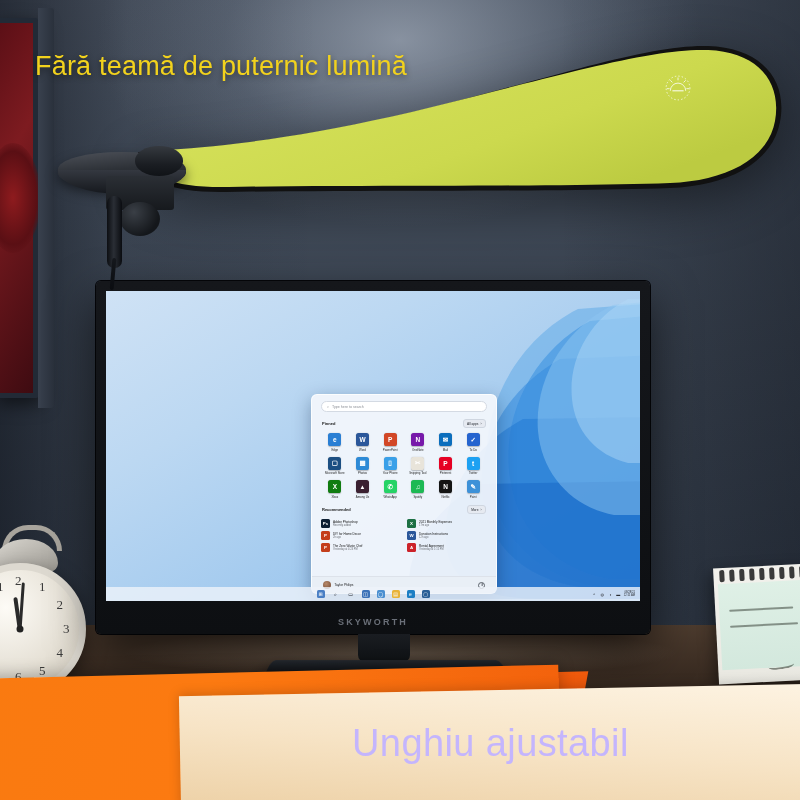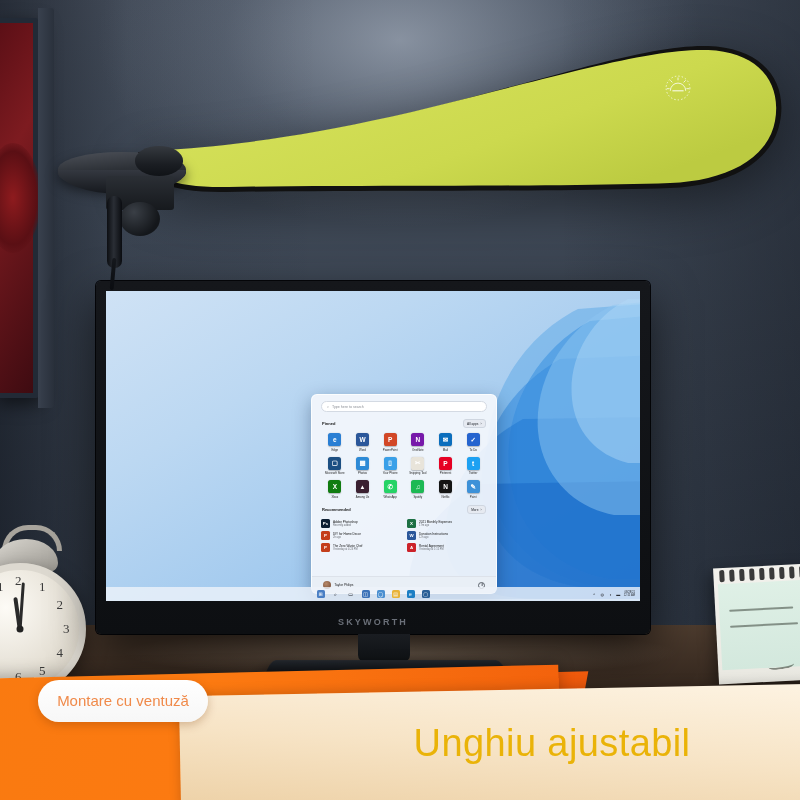--- a/index.html
+++ b/index.html
@@ -246,21 +246,21 @@
     box-shadow:0 3px 10px rgba(120,50,0,.28);
   }
   .cream-banner{
     position:absolute; left:180px; top:690px; width:640px; height:120px;
     background:linear-gradient(185deg,#fdf3e2 0%, #f7e4c6 48%, #eccfa3 100%);
     transform:rotate(-1.1deg);
     box-shadow:0 -2px 12px rgba(0,0,0,.18);
   }
   .cream-text{
     position:absolute; left:352px; top:722px; width:400px;
-    font-size:38px; color:#eab308; letter-spacing:.4px; white-space:nowrap;text-align:center;
+    font-size:38px; color:#c4b5fd; letter-spacing:.4px; white-space:nowrap;
   }
   .top-text{
     position:absolute; left:35px; top:51px;
     font-size:27px; color:#f2d21d; letter-spacing:.2px; white-space:nowrap;
     text-shadow:0 2px 6px rgba(0,0,0,.45);
   }
 </style>
 </head>
 <body>
 
@@ -534,20 +534,20 @@
   <div class="mount">
     <div class="suction"></div>
     <div class="suction-lip"></div>
     <div class="knob"></div>
     <div class="clampbox"></div>
     <div class="balljoint"></div>
   </div>
   <div class="pole"></div>
   <div class="cable"></div>
 
+  <div class="top-text">Fără teamă de puternic lumină</div>
 
   <div class="orange-skew"></div>
   <div class="orange-panel"></div>
   <div class="cream-banner"></div>
-  <div class="pill">Montare cu ventuză</div>
   <div class="cream-text">Unghiu ajustabil</div>
 
 </div>
 
 </body></html>

